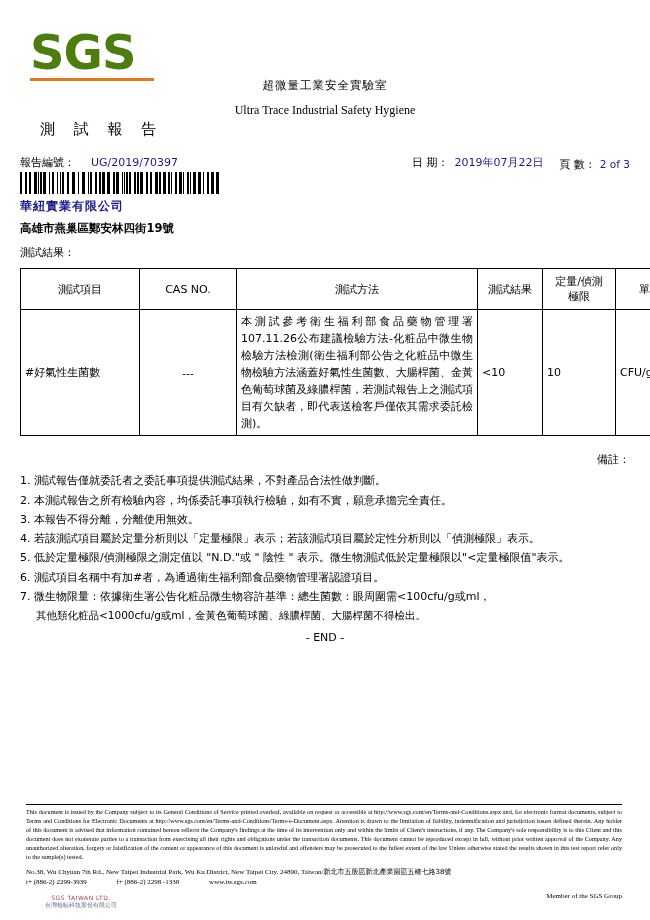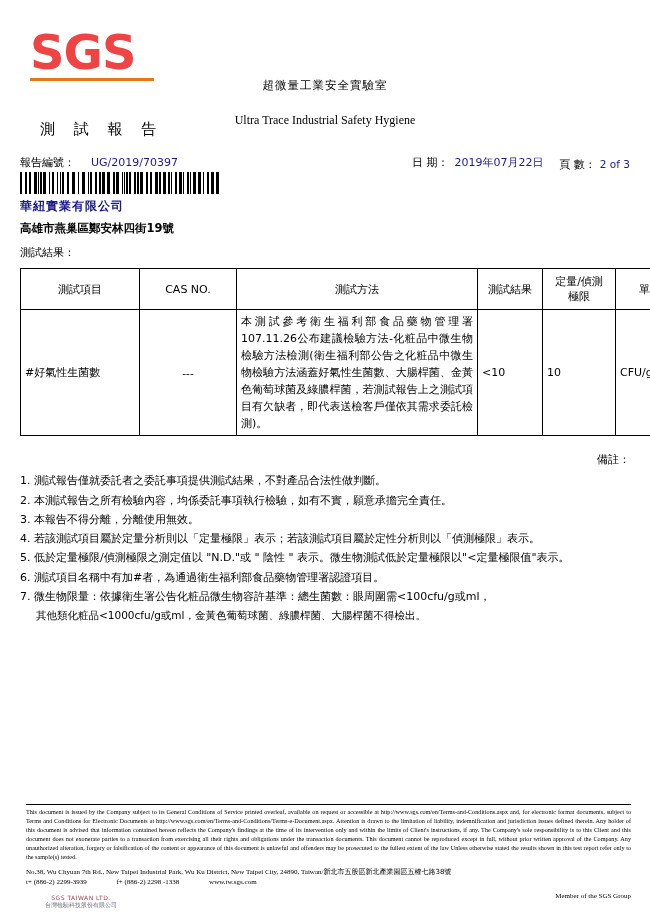--- a/index.html
+++ b/index.html
@@ -28,21 +28,21 @@
     position: absolute;
     left: 30px;
     top: 28px;
     width: 150px;
   }
   .sgs-logo {
     font-family: "DejaVu Sans", sans-serif;
     font-weight: bold;
     font-size: 48px;
     letter-spacing: -1px;
-    color: #ef4444;
+    color: #4d7c0f;
     line-height: 48px;
   }
   .logo-rule {
     margin-top: 2px;
     height: 3px;
     background: #e8761a;
     width: 124px;
   }
 
   
@@ -54,21 +54,21 @@
     text-align: center;
   }
   .hdr-cn {
     font-size: 11.5px;
     font-family: "DejaVu Sans", sans-serif;
     letter-spacing: 1px;
   }
   .hdr-en {
     font-size: 12px;
     font-family: "Liberation Serif", serif;
-    margin-top: 20px;
+    margin-top: 10px;
   }
 
   .report-title {
     position: absolute;
     left: 40px;
     top: 120px;
     font-size: 15px;
     letter-spacing: 7px;
     font-weight: normal;
   }
@@ -236,21 +236,21 @@
   .end-mark {
     text-align: center;
     margin-top: 4px;
     font-size: 11px;
   }
 
   
   .footer {
     position: absolute;
     left: 26px;
-    right: 19px;
+    right: 28px;
     bottom: 34px;
   }
   .footer-rule {
     border-top: 1px solid #000;
     margin-bottom: 3px;
   }
   .footer-terms {
     font-family: "Liberation Serif", serif;
     font-size: 6.2px;
     line-height: 1.45;
@@ -415,20 +415,21 @@
     <ol>
       <li>1. 測試報告僅就委託者之委託事項提供測試結果，不對產品合法性做判斷。</li>
       <li>2. 本測試報告之所有檢驗內容，均係委託事項執行檢驗，如有不實，願意承擔完全責任。</li>
       <li>3. 本報告不得分離，分離使用無效。</li>
       <li>4. 若該測試項目屬於定量分析則以「定量極限」表示；若該測試項目屬於定性分析則以「偵測極限」表示。</li>
       <li>5. 低於定量極限/偵測極限之測定值以 "N.D."或 " 陰性 " 表示。微生物測試低於定量極限以"&lt;定量極限值"表示。</li>
       <li>6. 測試項目名稱中有加#者，為通過衛生福利部食品藥物管理署認證項目。</li>
       <li>7. 微生物限量：依據衛生署公告化粧品微生物容許基準：總生菌數：眼周圍需&lt;100cfu/g或ml，</li>
       <li class="sub">其他類化粧品&lt;1000cfu/g或ml，金黃色葡萄球菌、綠膿桿菌、大腸桿菌不得檢出。</li>
     </ol>
+    <div class="end-mark">- END -</div>
   </div>
 
   <div class="footer">
     <div class="footer-rule"></div>
     <div class="footer-terms">This document is issued by the Company subject to its General Conditions of Service printed overleaf, available on request or accessible at http://www.sgs.com/en/Terms-and-Conditions.aspx and, for electronic format documents, subject to Terms and Conditions for Electronic Documents at http://www.sgs.com/en/Terms-and-Conditions/Terms-e-Document.aspx. Attention is drawn to the limitation of liability, indemnification and jurisdiction issues defined therein. Any holder of this document is advised that information contained hereon reflects the Company's findings at the time of its intervention only and within the limits of Client's instructions, if any. The Company's sole responsibility is to this Client and this document does not exonerate parties to a transaction from exercising all their rights and obligations under the transaction documents. This document cannot be reproduced except in full, without prior written approval of the Company. Any unauthorized alteration, forgery or falsification of the content or appearance of this document is unlawful and offenders may be prosecuted to the fullest extent of the law Unless otherwise stated the results shown in this test report refer only to the sample(s) tested.</div>
     <div class="footer-addr">
       <span>No.38, Wu Chyuan 7th Rd., New Taipei Industrial Park, Wu Ku District, New Taipei City, 24890, Taiwan/</span><span class="cn">新北市五股區新北產業園區五權七路38號</span>
     </div>
     <div class="footer-phone">
       <span>t+ (886-2) 2299-3939</span>

